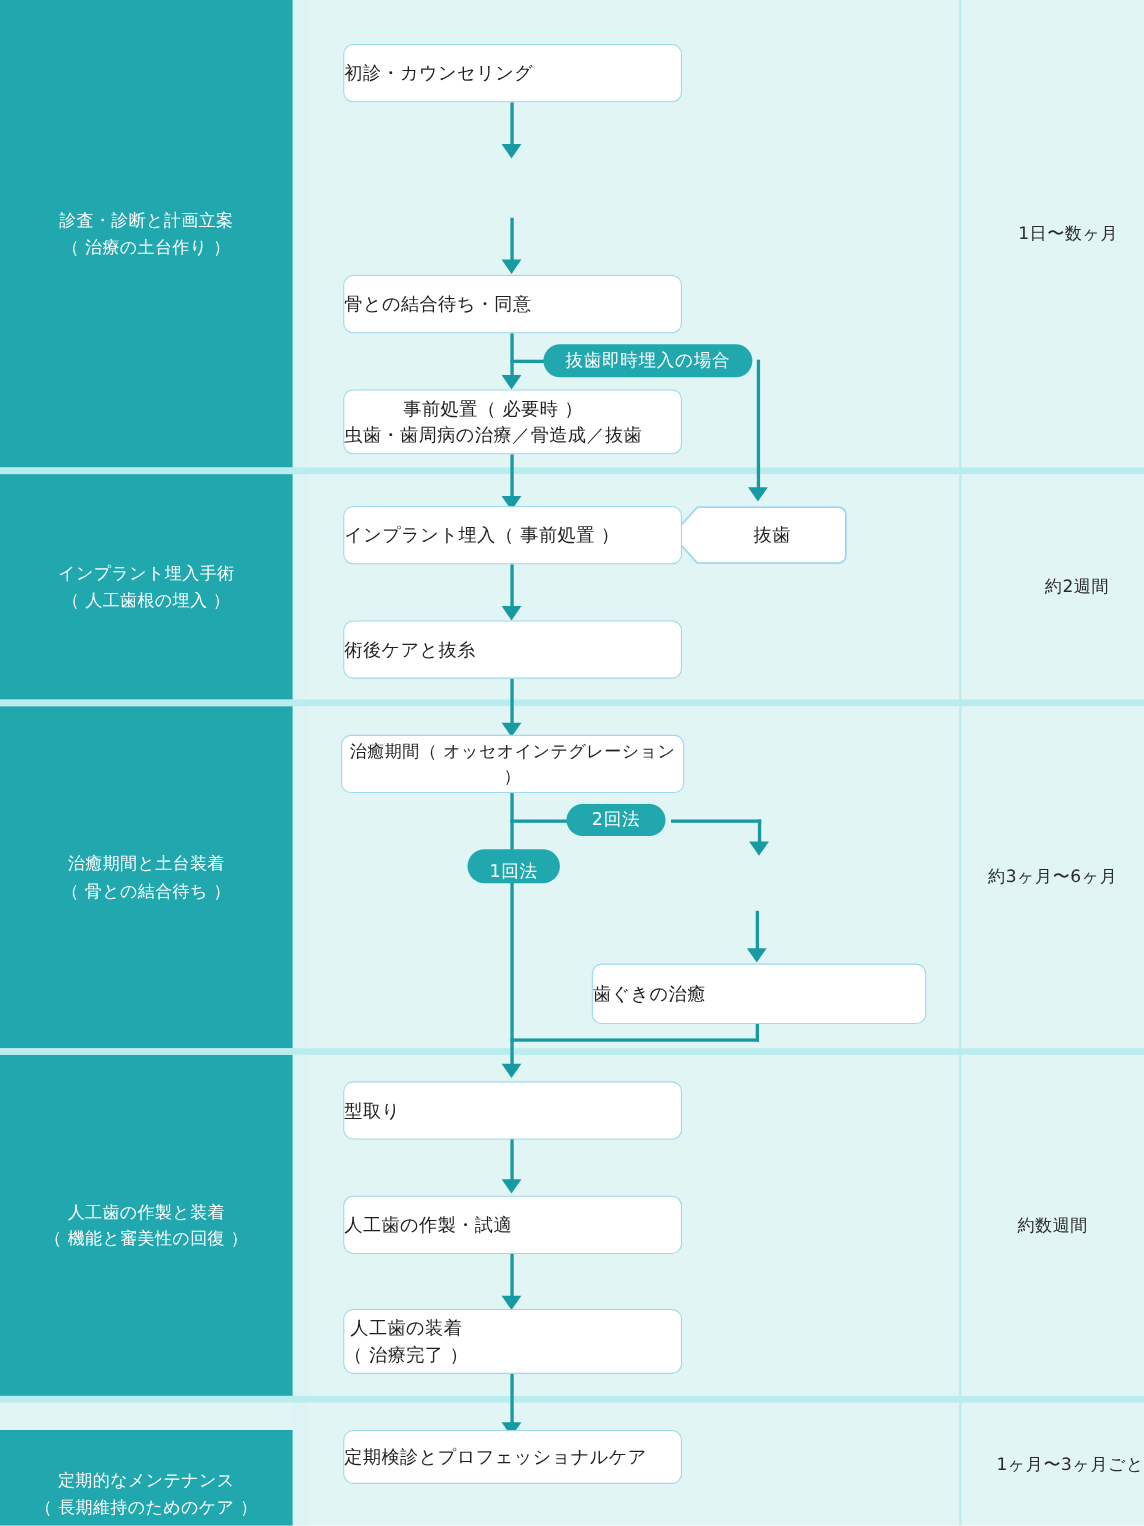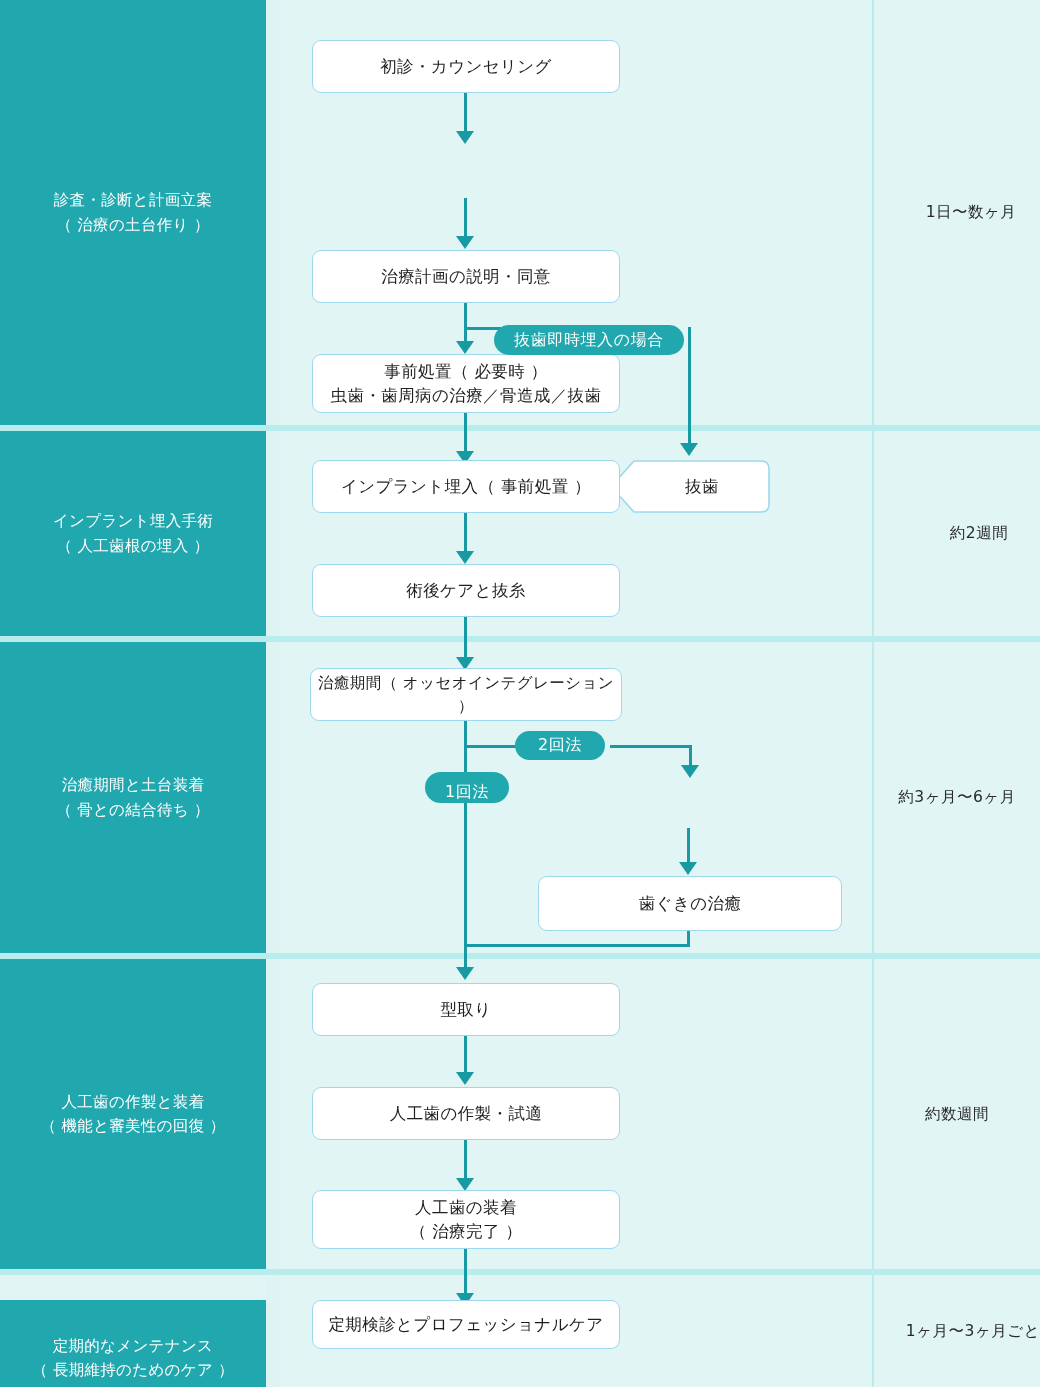--- a/index.html
+++ b/index.html
@@ -82,21 +82,20 @@
   }
 
   
   .node {
     position: absolute;
     background: #ffffff;
     border: 1.6px solid #9ed8ef;
     border-radius: 9px;
     display: flex;
     align-items: center;
-    justify-content: center;
     box-sizing: border-box;
     z-index: 6;
   }
   .node-text {
     color: #1f1f1f;
     font-size: 16.5px;
     line-height: 1.45;
     text-align: center;
     letter-spacing: 0.4px;
     white-space: pre-line;
@@ -241,21 +240,21 @@
 
   <div class="line-v" style="left:464px; top:1248px; height:50px;"></div>
   <div class="arrow-down" style="left:456px; top:1293px;"></div>
 
   <div class="node" style="left:312px; top:40px; width:308px; height:53px;">
     <div class="node-text">初診・カウンセリング</div>
   </div>
 
 
   <div class="node" style="left:312px; top:250px; width:308px; height:53px;">
-    <div class="node-text">治療計画の説明・同意</div>
+    <div class="node-text">骨との結合待ち・同意</div>
   </div>
 
   <div class="node" style="left:312px; top:354px; width:308px; height:59px;">
     <div class="node-text">事前処置（ 必要時 ）
 虫歯・歯周病の治療／骨造成／抜歯</div>
   </div>
 
   <div class="chev-wrap" style="left:610px; top:460px; width:160px; height:53px;">
     <svg width="160" height="53" viewBox="0 0 160 53">
       <path d="M 24 1 L 151 1 Q 159 1 159 9 L 159 44 Q 159 52 151 52 L 24 52 L 1 26.5 Z" fill="#ffffff" stroke="#9ed8ef" stroke-width="1.6" stroke-linejoin="round"></path>
@@ -292,21 +291,21 @@
 
   <div class="node" style="left:312px; top:1190px; width:308px; height:59px;">
     <div class="node-text">人工歯の装着
 （ 治療完了 ）</div>
   </div>
 
   <div class="node" style="left:312px; top:1300px; width:308px; height:49px;">
     <div class="node-text">定期検診とプロフェッショナルケア</div>
   </div>
 
-  <div class="pill" style="left:494px; top:313px; width:190px; height:30px;margin-top:12px;">
+  <div class="pill" style="left:494px; top:313px; width:190px; height:30px;">
     <div class="pill-text">抜歯即時埋入の場合</div>
   </div>
 
   <div class="pill" style="left:515px; top:731px; width:90px; height:29px;">
     <div class="pill-text">2回法</div>
   </div>
 
   <div class="pill" style="left:425px; top:772px; width:84px; height:31px;align-items:flex-end;">
     <div class="pill-text">1回法</div>
   </div>

